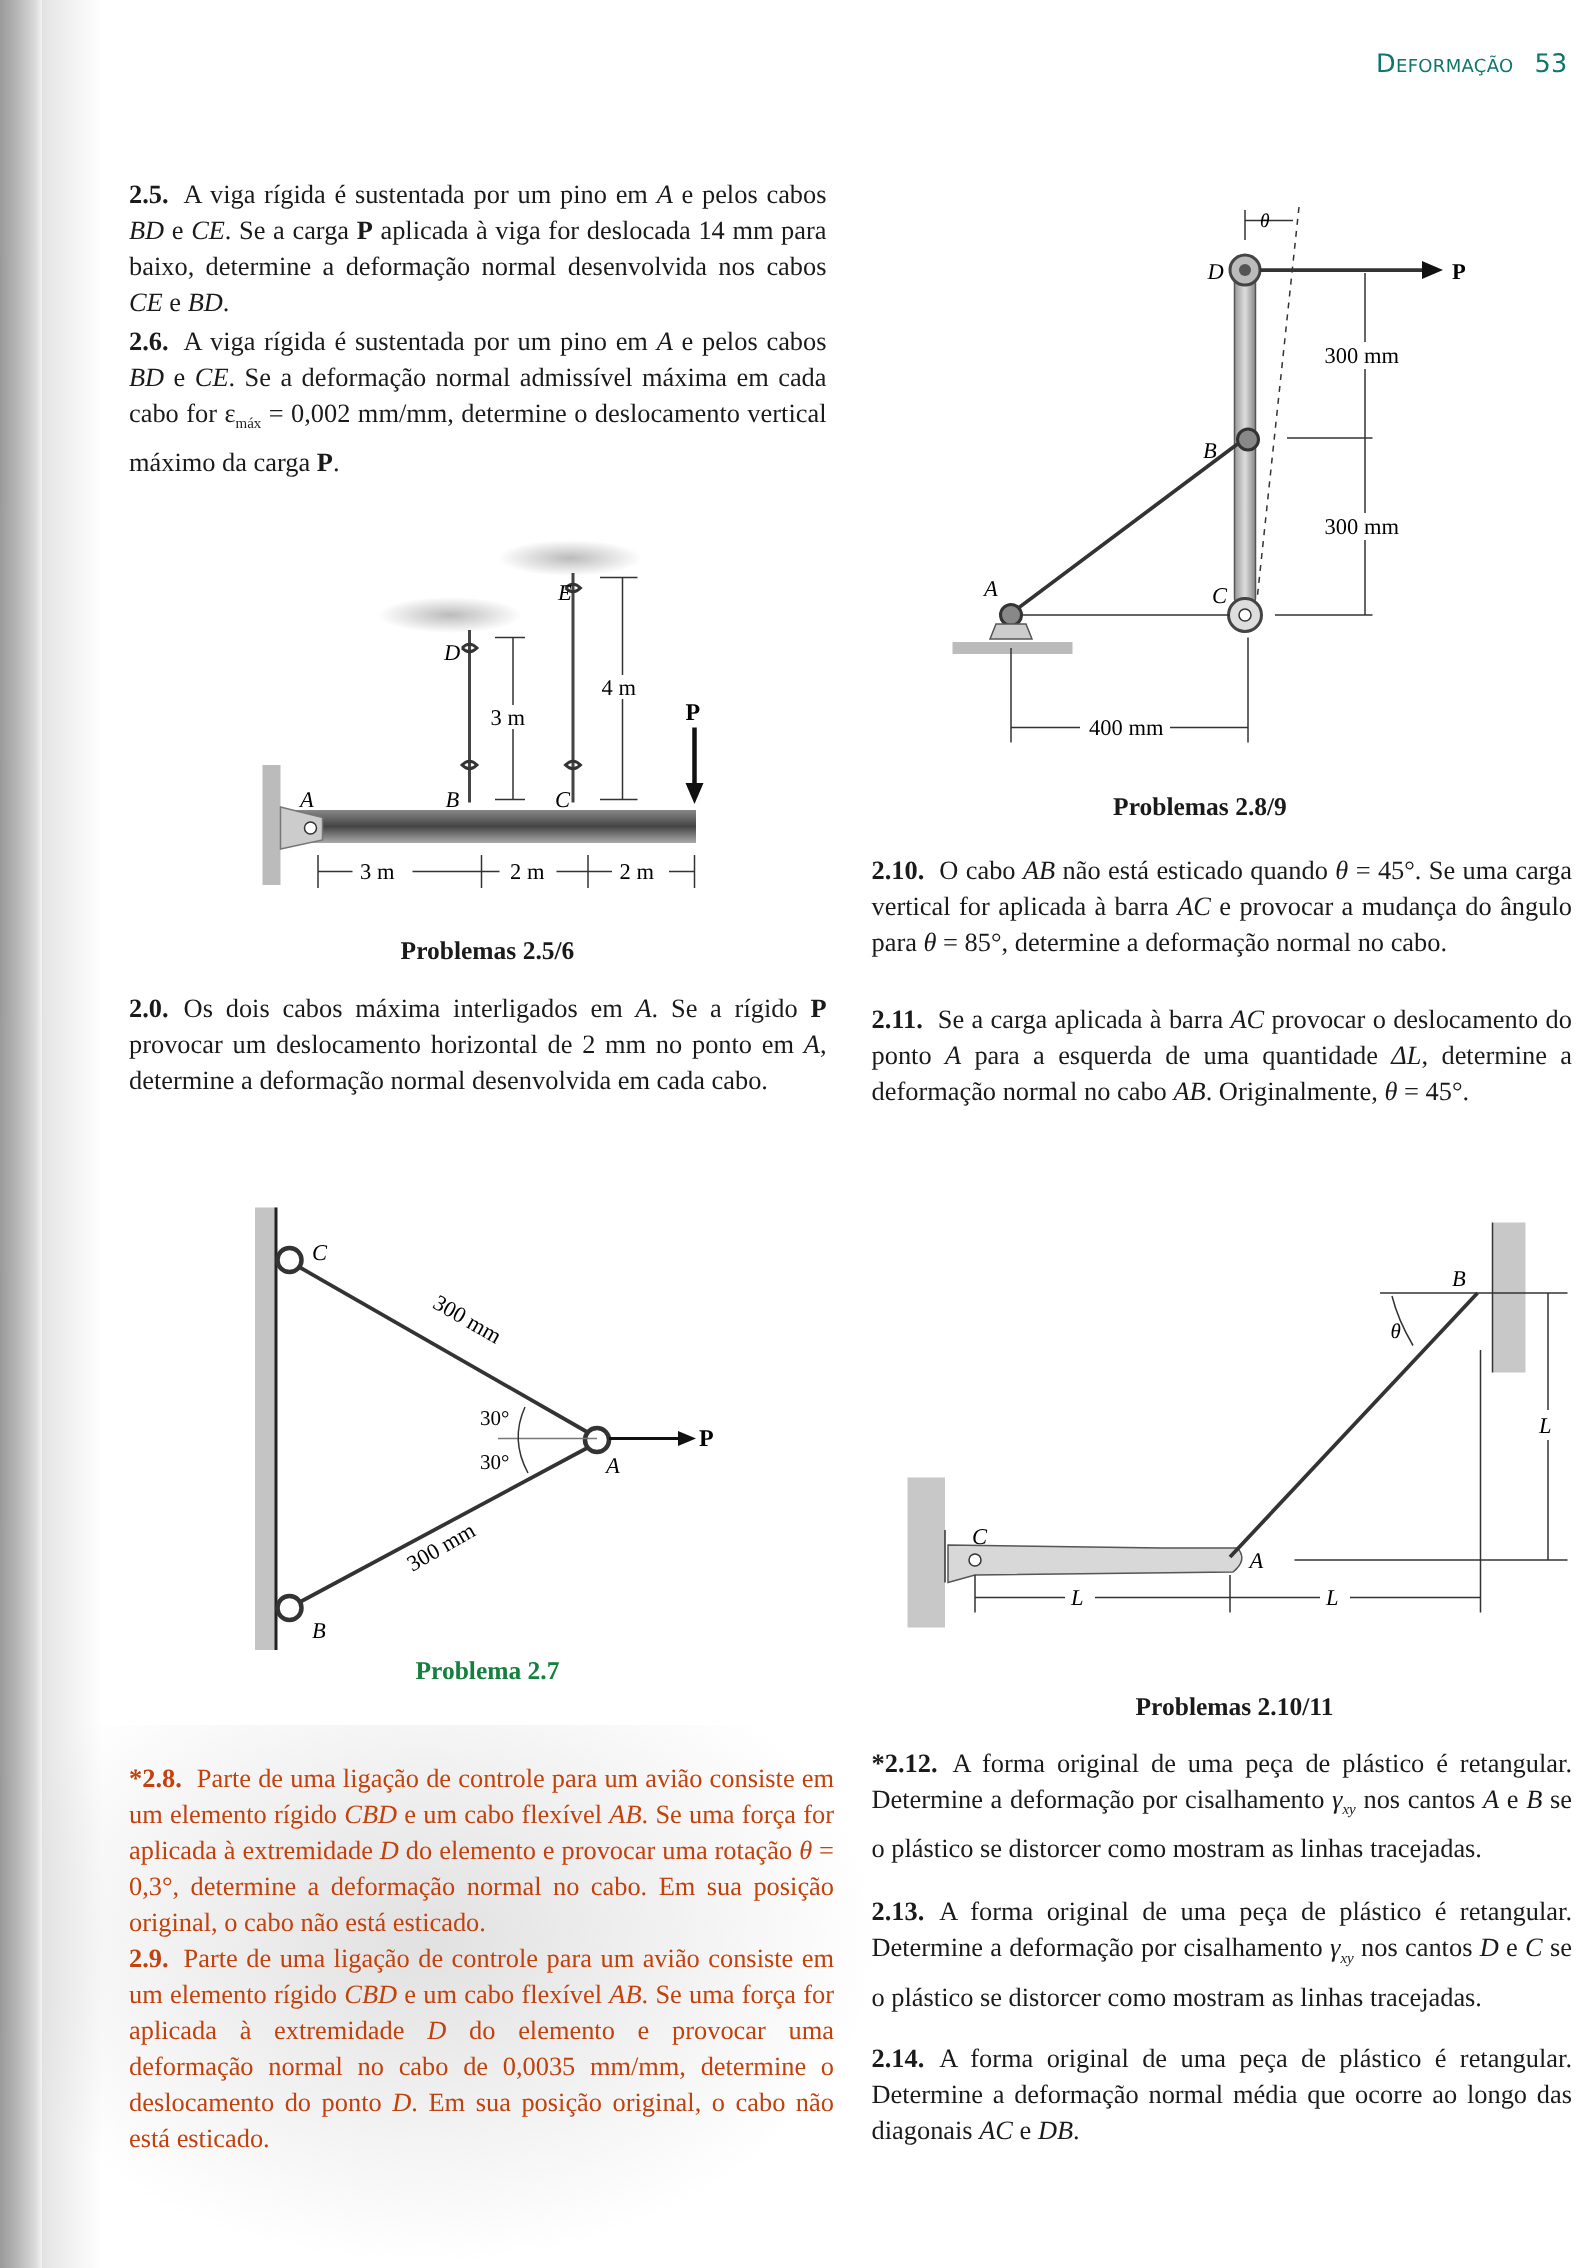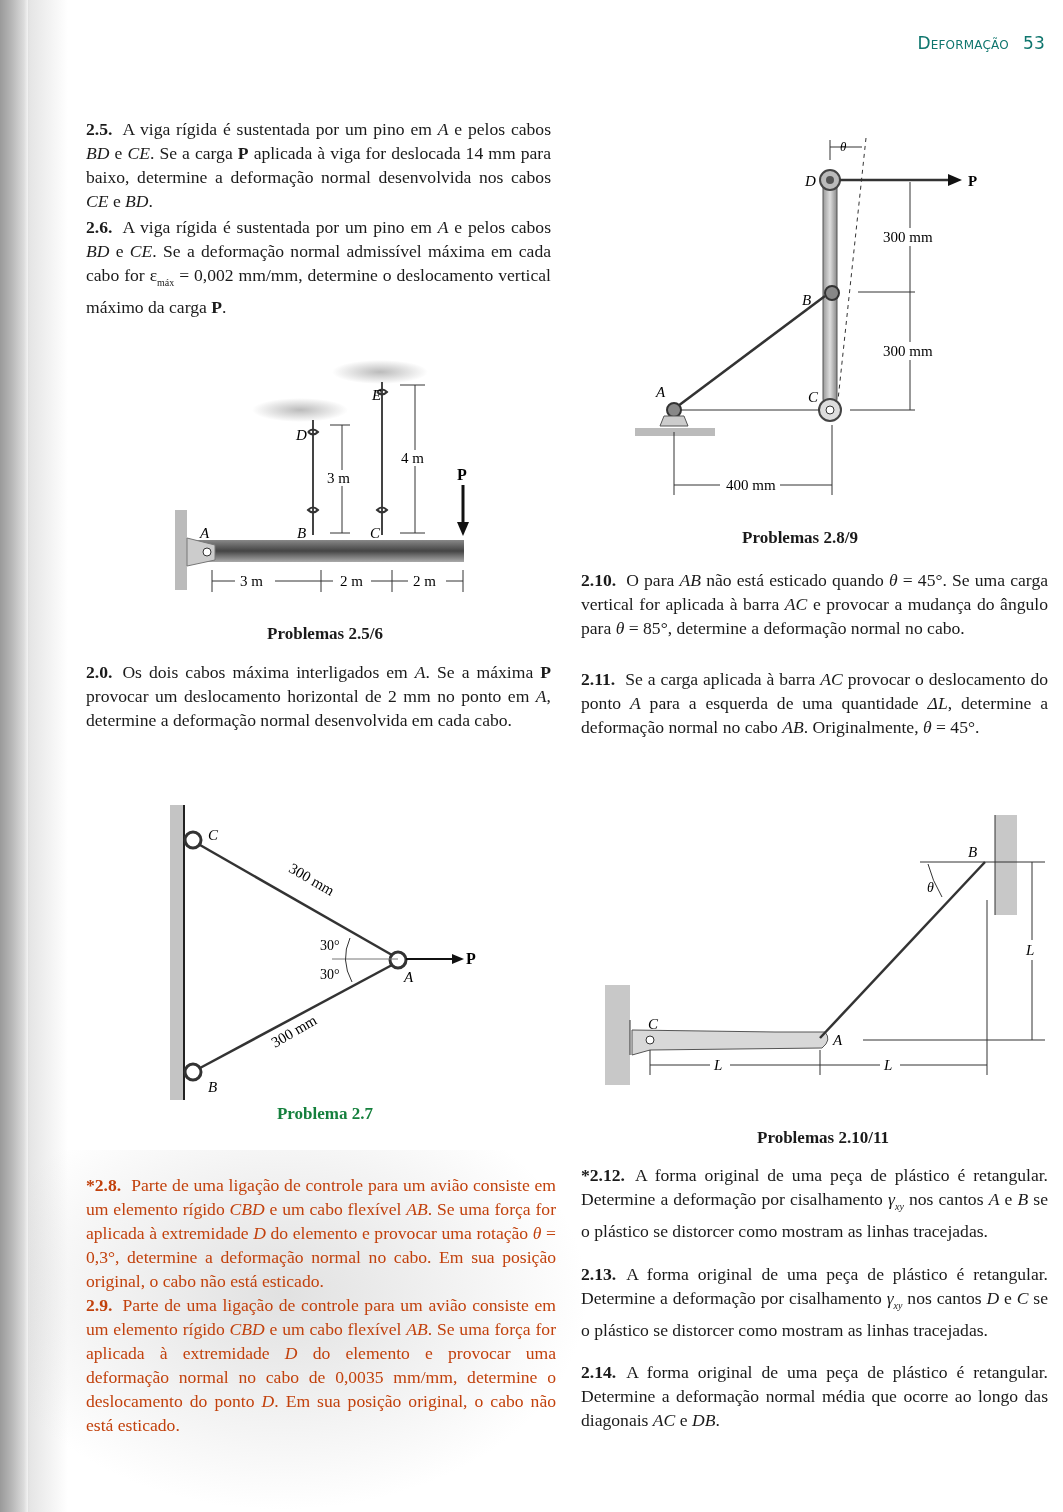--- a/index.html
+++ b/index.html
@@ -117,21 +117,21 @@
     <text x="157" y="123" font-size="15">3 m</text>
     <text x="231" y="103" font-size="15">4 m</text>
     <text x="70" y="226" font-size="15">3 m</text>
     <text x="170" y="226" font-size="15">2 m</text>
     <text x="243" y="226" font-size="15">2 m</text>
   </svg>
 </div>
 <div class="caption" style="left:200px; top:624px; width:250px;">Problemas 2.5/6</div>
 
 <div class="problem" style="left:86px; top:660px; width:465px;">
-  <span class="num">2.0.</span><span>Os dois cabos máxima interligados em </span><i>A</i><span>. Se a máxima </span><b>P</b><span> provocar um deslocamento horizontal de 2 mm no ponto em </span><i>A</i><span>, determine a deformação normal desenvolvida em cada cabo.</span>
+  <span class="num">2.0.</span><span>Os dois cabos máxima interligados em </span><i>A</i><span>. Se a rígido </span><b>P</b><span> provocar um deslocamento horizontal de 2 mm no ponto em </span><i>A</i><span>, determine a deformação normal desenvolvida em cada cabo.</span>
 </div>
 
 <div class="fig" style="left:160px; top:800px; width:340px; height:300px;">
   <svg width="340" height="300">
     <rect x="10" y="5" width="14" height="295" fill="#c4c4c4"></rect>
     <line x1="24" y1="5" x2="24" y2="300" stroke="#222" stroke-width="2"></line>
     <circle cx="33" cy="40" r="8" fill="none" stroke="#333" stroke-width="3"></circle>
     <circle cx="33" cy="272" r="8" fill="none" stroke="#333" stroke-width="3"></circle>
     <line x1="40" y1="45" x2="232" y2="155" stroke="#333" stroke-width="2.5"></line>
     <line x1="40" y1="268" x2="232" y2="165" stroke="#333" stroke-width="2.5"></line>
@@ -207,21 +207,21 @@
     <text x="36" y="287" font-size="15" font-style="italic">A</text>
     <text x="348" y="76" font-size="15" font-weight="bold">P</text>
     <text x="263" y="132" font-size="15">300 mm</text>
     <text x="263" y="246" font-size="15">300 mm</text>
     <text x="106" y="380" font-size="15">400 mm</text>
   </svg>
 </div>
 <div class="caption" style="left:700px; top:528px; width:200px;">Problemas 2.8/9</div>
 
 <div class="problem" style="left:581px; top:568px; width:467px;">
-  <span class="num">2.10.</span><span>O para </span><i>AB</i><span> não está esticado quando </span><i>θ</i><span> = 45°. Se uma carga vertical for aplicada à barra </span><i>AC</i><span> e provocar a mudança do ângulo para </span><i>θ</i><span> = 85°, determine a deformação normal no cabo.</span>
+  <span class="num">2.10.</span><span>O cabo </span><i>AB</i><span> não está esticado quando </span><i>θ</i><span> = 45°. Se uma carga vertical for aplicada à barra </span><i>AC</i><span> e provocar a mudança do ângulo para </span><i>θ</i><span> = 85°, determine a deformação normal no cabo.</span>
 </div>
 
 <div class="problem" style="left:581px; top:667px; width:467px;">
   <span class="num">2.11.</span><span>Se a carga aplicada à barra </span><i>AC</i><span> provocar o deslocamento do ponto </span><i>A</i><span> para a esquerda de uma quantidade </span><i>ΔL</i><span>, determine a deformação normal no cabo </span><i>AB</i><span>. Originalmente, </span><i>θ</i><span> = 45°.</span>
 </div>
 
 <div class="fig" style="left:600px; top:800px; width:460px; height:290px;">
   <svg width="460" height="290">
     <rect x="395" y="15" width="22" height="100" fill="#c8c8c8"></rect>
     <line x1="395" y1="15" x2="395" y2="115" stroke="#333"></line>

